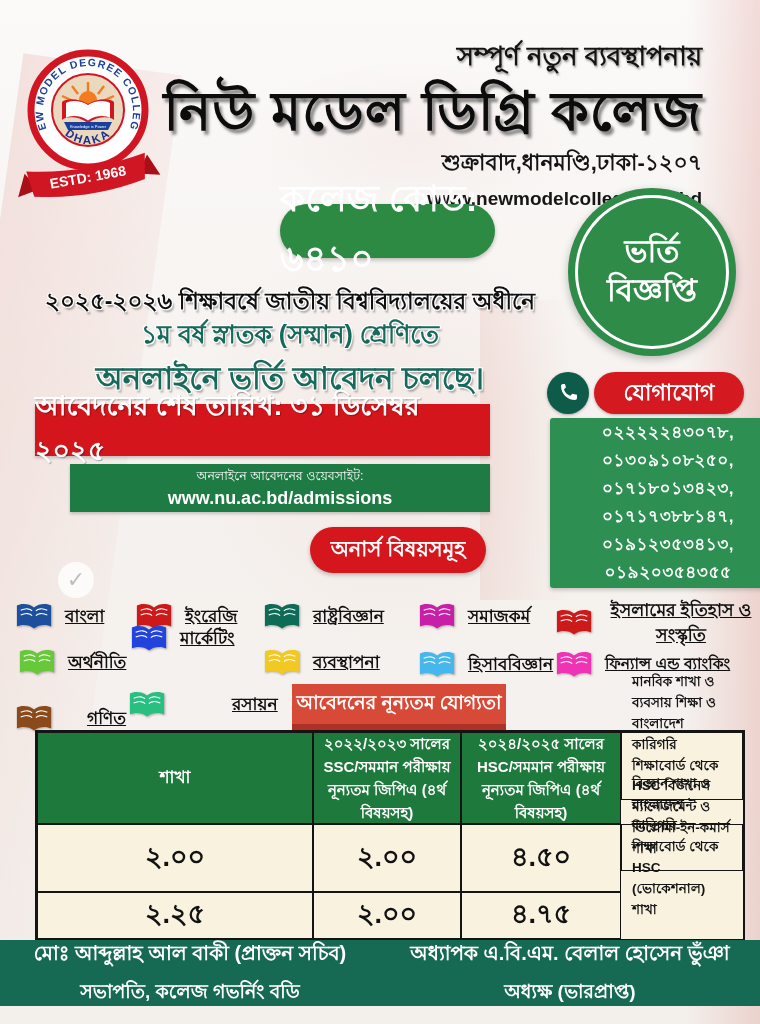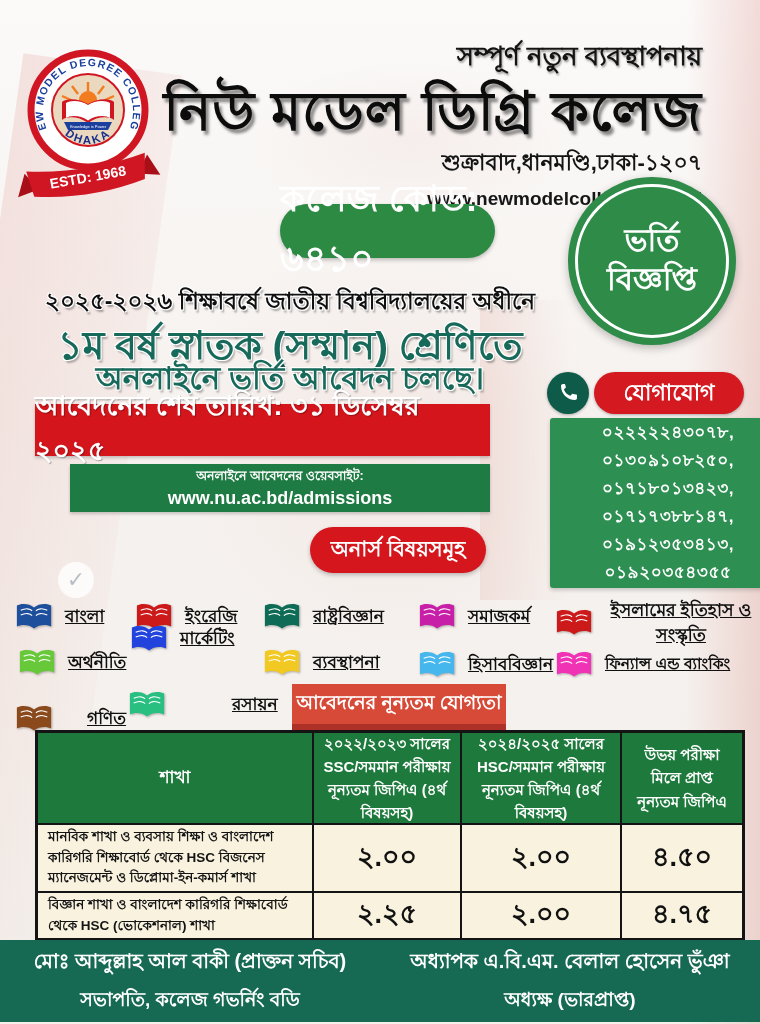--- a/index.html
+++ b/index.html
@@ -32,52 +32,52 @@
 
   
   .code-pill{
     left:280px;top:204px;width:215px;height:54px;border-radius:28px;
     background:#2c8a43;color:#fff;display:flex;align-items:center;justify-content:center;
     font-size:36px;font-weight:800;box-shadow:0 2px 4px rgba(0,0,0,.25);
   }
 
   
   .badge{
-    left:568px;top:177px;width:168px;height:168px;border-radius:50%;
+    left:568px;top:188px;width:168px;height:168px;border-radius:50%;
     background:#2e8b48;display:flex;flex-direction:column;align-items:center;justify-content:center;
     box-shadow:0 3px 8px rgba(0,0,0,.25);
   }
   .badge::before{
     content:"";position:absolute;left:7px;top:7px;right:7px;bottom:7px;
     border:3px solid #fff;border-radius:50%;
   }
   .badge .b-line{color:#fff;font-size:31px;font-weight:800;line-height:1.25;}
 
   
   .ann1{left:20px;top:283px;width:540px;font-size:23px;font-weight:900;color:#101010;
     text-shadow:-1px -1px 0 #fff,1px -1px 0 #fff,-1px 1px 0 #fff,1px 1px 0 #fff,2px 3px 2px rgba(0,0,0,.35);}
-  .ann2{left:20px;top:315px;width:540px;font-size:39px;font-weight:900;color:#17695a;
+  .ann2{left:20px;top:315px;width:540px;font-size:25px;font-weight:900;color:#17695a;
     text-shadow:-1px -1px 0 #fff,1px -1px 0 #fff,-1px 1px 0 #fff,1px 1px 0 #fff,2px 3px 2px rgba(0,0,0,.3);}
   .ann3{left:20px;top:354px;width:540px;font-size:31px;font-weight:900;color:#17695a;
     text-shadow:-1px -1px 0 #fff,1px -1px 0 #fff,-1px 1px 0 #fff,1px 1px 0 #fff,2px 3px 2px rgba(0,0,0,.3);}
 
   
   .deadline{
     left:35px;top:404px;width:455px;height:52px;background:#d4151c;color:#fff;
     display:flex;align-items:center;justify-content:center;font-size:27px;font-weight:800;
     text-shadow:1px 1px 1px rgba(0,0,0,.3);box-shadow:0 2px 3px rgba(0,0,0,.2);
   }
 
   
   .site-band{
     left:70px;top:464px;width:420px;height:48px;background:#1f7b44;color:#fff;
     display:flex;flex-direction:column;align-items:center;justify-content:center;gap:1px;
     box-shadow:0 2px 3px rgba(0,0,0,.2);
   }
-  .site-band .s1{font-size:12.5px;font-weight:700;}
+  .site-band .s1{font-size:12.5px;font-weight:400;}
   .site-band .s2{font-size:18px;font-weight:800;}
 
   
   .honours-pill{
     left:310px;top:527px;width:176px;height:46px;border-radius:24px;background:#d6161d;color:#fff;
     display:flex;align-items:center;justify-content:center;font-size:21px;font-weight:800;
     box-shadow:0 2px 4px rgba(0,0,0,.25);
   }
 
   
@@ -128,21 +128,21 @@
     text-align:center;height:92px;padding:4px 8px;
   }
   .gpa-table .head.first{font-size:17px;}
   .gpa-table .branch{justify-content:flex-start;text-align:left;font-size:13.5px;line-height:1.55;font-weight:700;color:#141414;padding:6px 10px;}
   .gpa-table .val{font-size:27px;font-weight:800;color:#111;}
   .gpa-table .r1{height:68px;}
   .gpa-table .r2{height:47px;}
 
   
   .footer{
-    left:0;top:940px;width:760px;height:82px;background:#166952;color:#fff;
+    left:0;top:940px;width:760px;height:66px;background:#166952;color:#fff;
     display:flex;
   }
   .footer .col{flex:1;display:flex;flex-direction:column;align-items:center;justify-content:center;gap:6px;}
   .footer .name{font-size:20px;font-weight:700;}
   .footer .role{font-size:19px;font-weight:600;}
 
   svg text{font-family:"Liberation Sans","DejaVu Sans",sans-serif;}
 </style>
 </head>
 <body>
@@ -366,21 +366,20 @@
       </span>
     <span class="subj-label" style="margin-left:18px;">রসায়ন</span>
   </div>
 
   <div class="abs minqual-banner">আবেদনের নূন্যতম যোগ্যতা</div>
 
   <div class="abs gpa-table">
     <div class="cell head first">শাখা</div>
     <div class="cell head">২০২২/২০২৩ সালের SSC/সমমান পরীক্ষায় নূন্যতম জিপিএ (৪র্থ বিষয়সহ)</div>
     <div class="cell head">২০২৪/২০২৫ সালের HSC/সমমান পরীক্ষায় নূন্যতম জিপিএ (৪র্থ বিষয়সহ)</div>
-    <div class="cell head">উভয় পরীক্ষা মিলে প্রাপ্ত নূন্যতম জিপিএ</div>
 
     <div class="cell branch r1">মানবিক শাখা  ও ব্যবসায় শিক্ষা  ও বাংলাদেশ কারিগরি শিক্ষাবোর্ড থেকে HSC বিজনেস ম্যানেজমেন্ট ও ডিপ্লোমা-ইন-কমার্স শাখা</div>
     <div class="cell val r1">২.০০</div>
     <div class="cell val r1">২.০০</div>
     <div class="cell val r1">৪.৫০</div>
 
     <div class="cell branch r2">বিজ্ঞান শাখা ও বাংলাদেশ কারিগরি শিক্ষাবোর্ড থেকে HSC (ভোকেশনাল) শাখা</div>
     <div class="cell val r2">২.২৫</div>
     <div class="cell val r2">২.০০</div>
     <div class="cell val r2">৪.৭৫</div>

